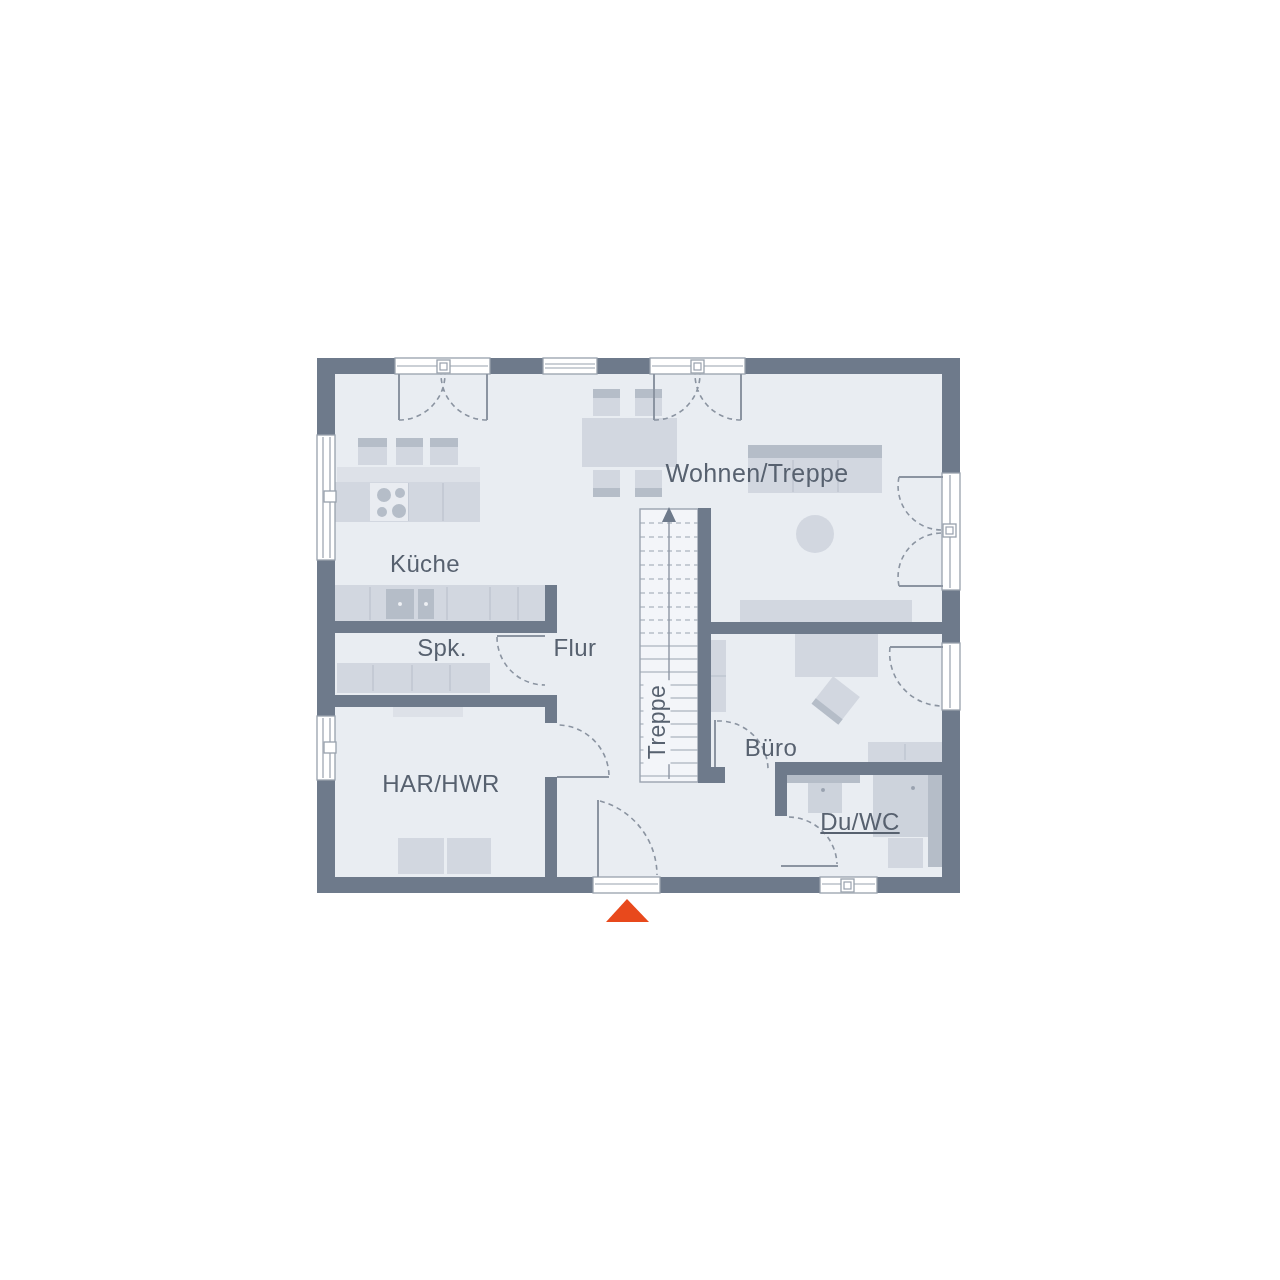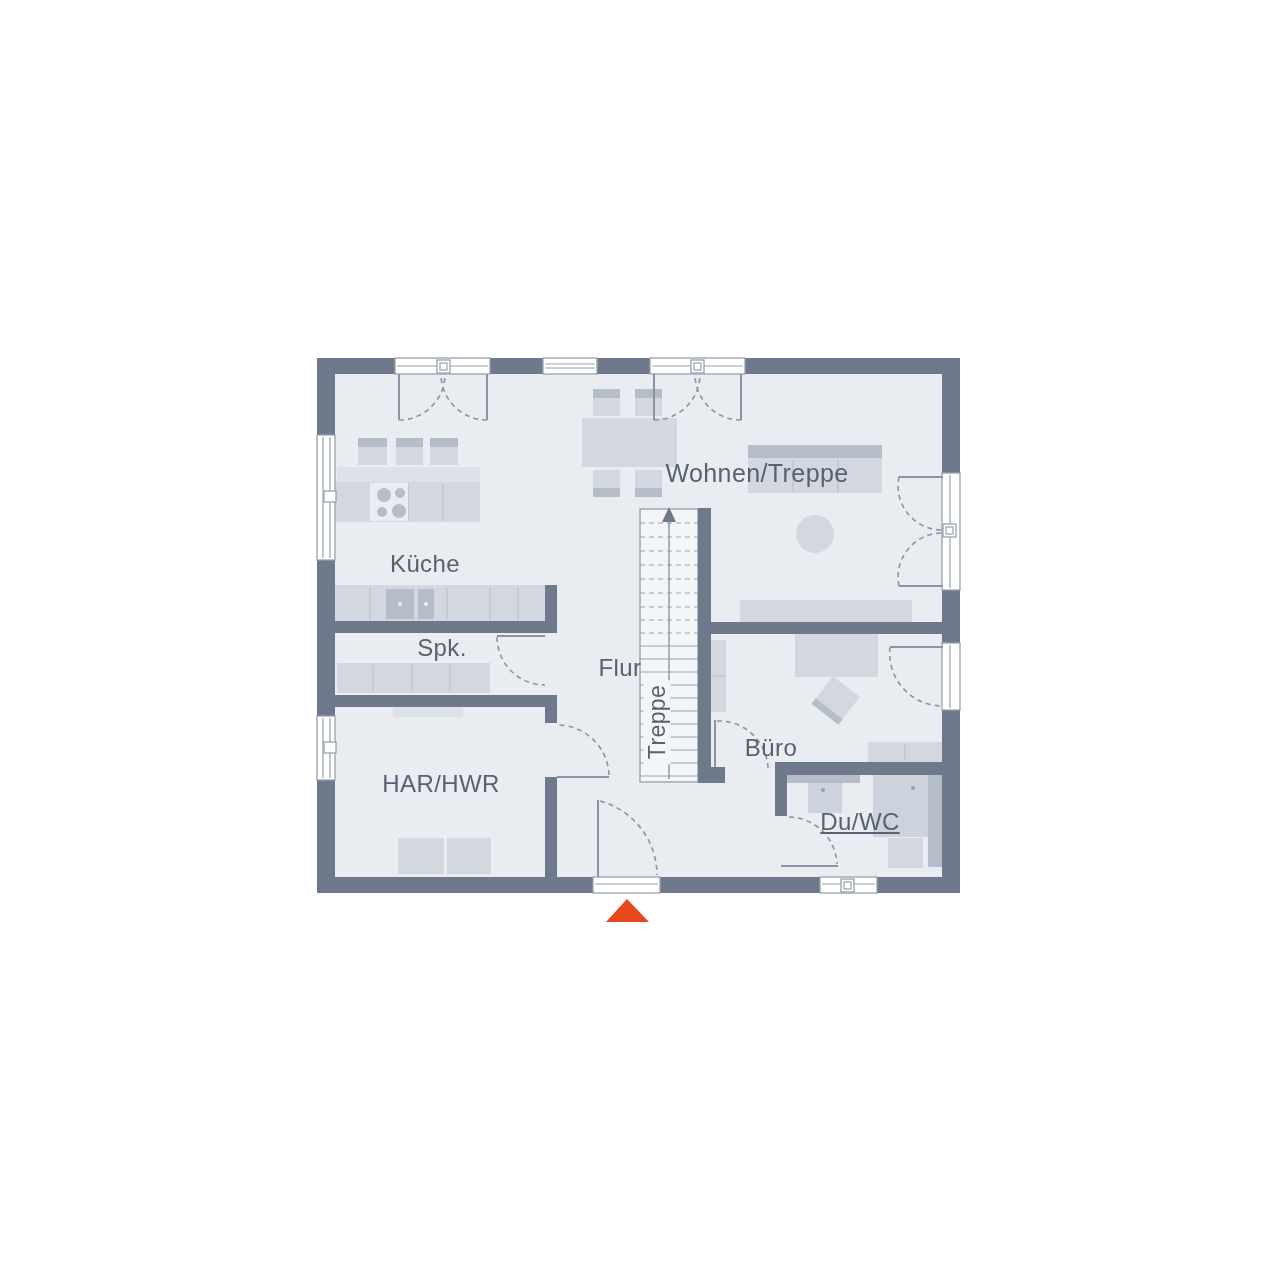--- a/index.html
+++ b/index.html
@@ -206,20 +206,20 @@
     <path class="arc" d="M717 721 A49 49 0 0 1 768 769"></path>
     <path class="leaf" d="M781 866H838"></path>
     <path class="arc" d="M789 817 A49 49 0 0 1 837 864"></path>
   </g>
 
   <polygon class="accent" points="627,899 606,922 649,922"></polygon>
 </svg>
 
 <div class="room-label" style="left:425px;top:564px;">Küche</div>
 <div class="room-label" style="left:414px;top:648px;margin-left:28px;">Spk.</div>
-<div class="room-label" style="left:620px;top:648px;margin-top:20px;">Flur</div>
+<div class="room-label" style="left:575px;top:648px;">Flur</div>
 <div class="room-label rot" style="left:657px;top:722px;">Treppe</div>
 <div class="room-label" style="left:441px;top:784px;">HAR/HWR</div>
 <div class="room-label big" style="left:757px;top:473px;">Wohnen/Treppe</div>
 <div class="room-label" style="left:771px;top:700px;margin-top:48px;">Büro</div>
 <div class="room-label" style="left:860px;top:822px;text-decoration:underline;">Du/WC</div>
 
 </div>
 
 </body></html>

